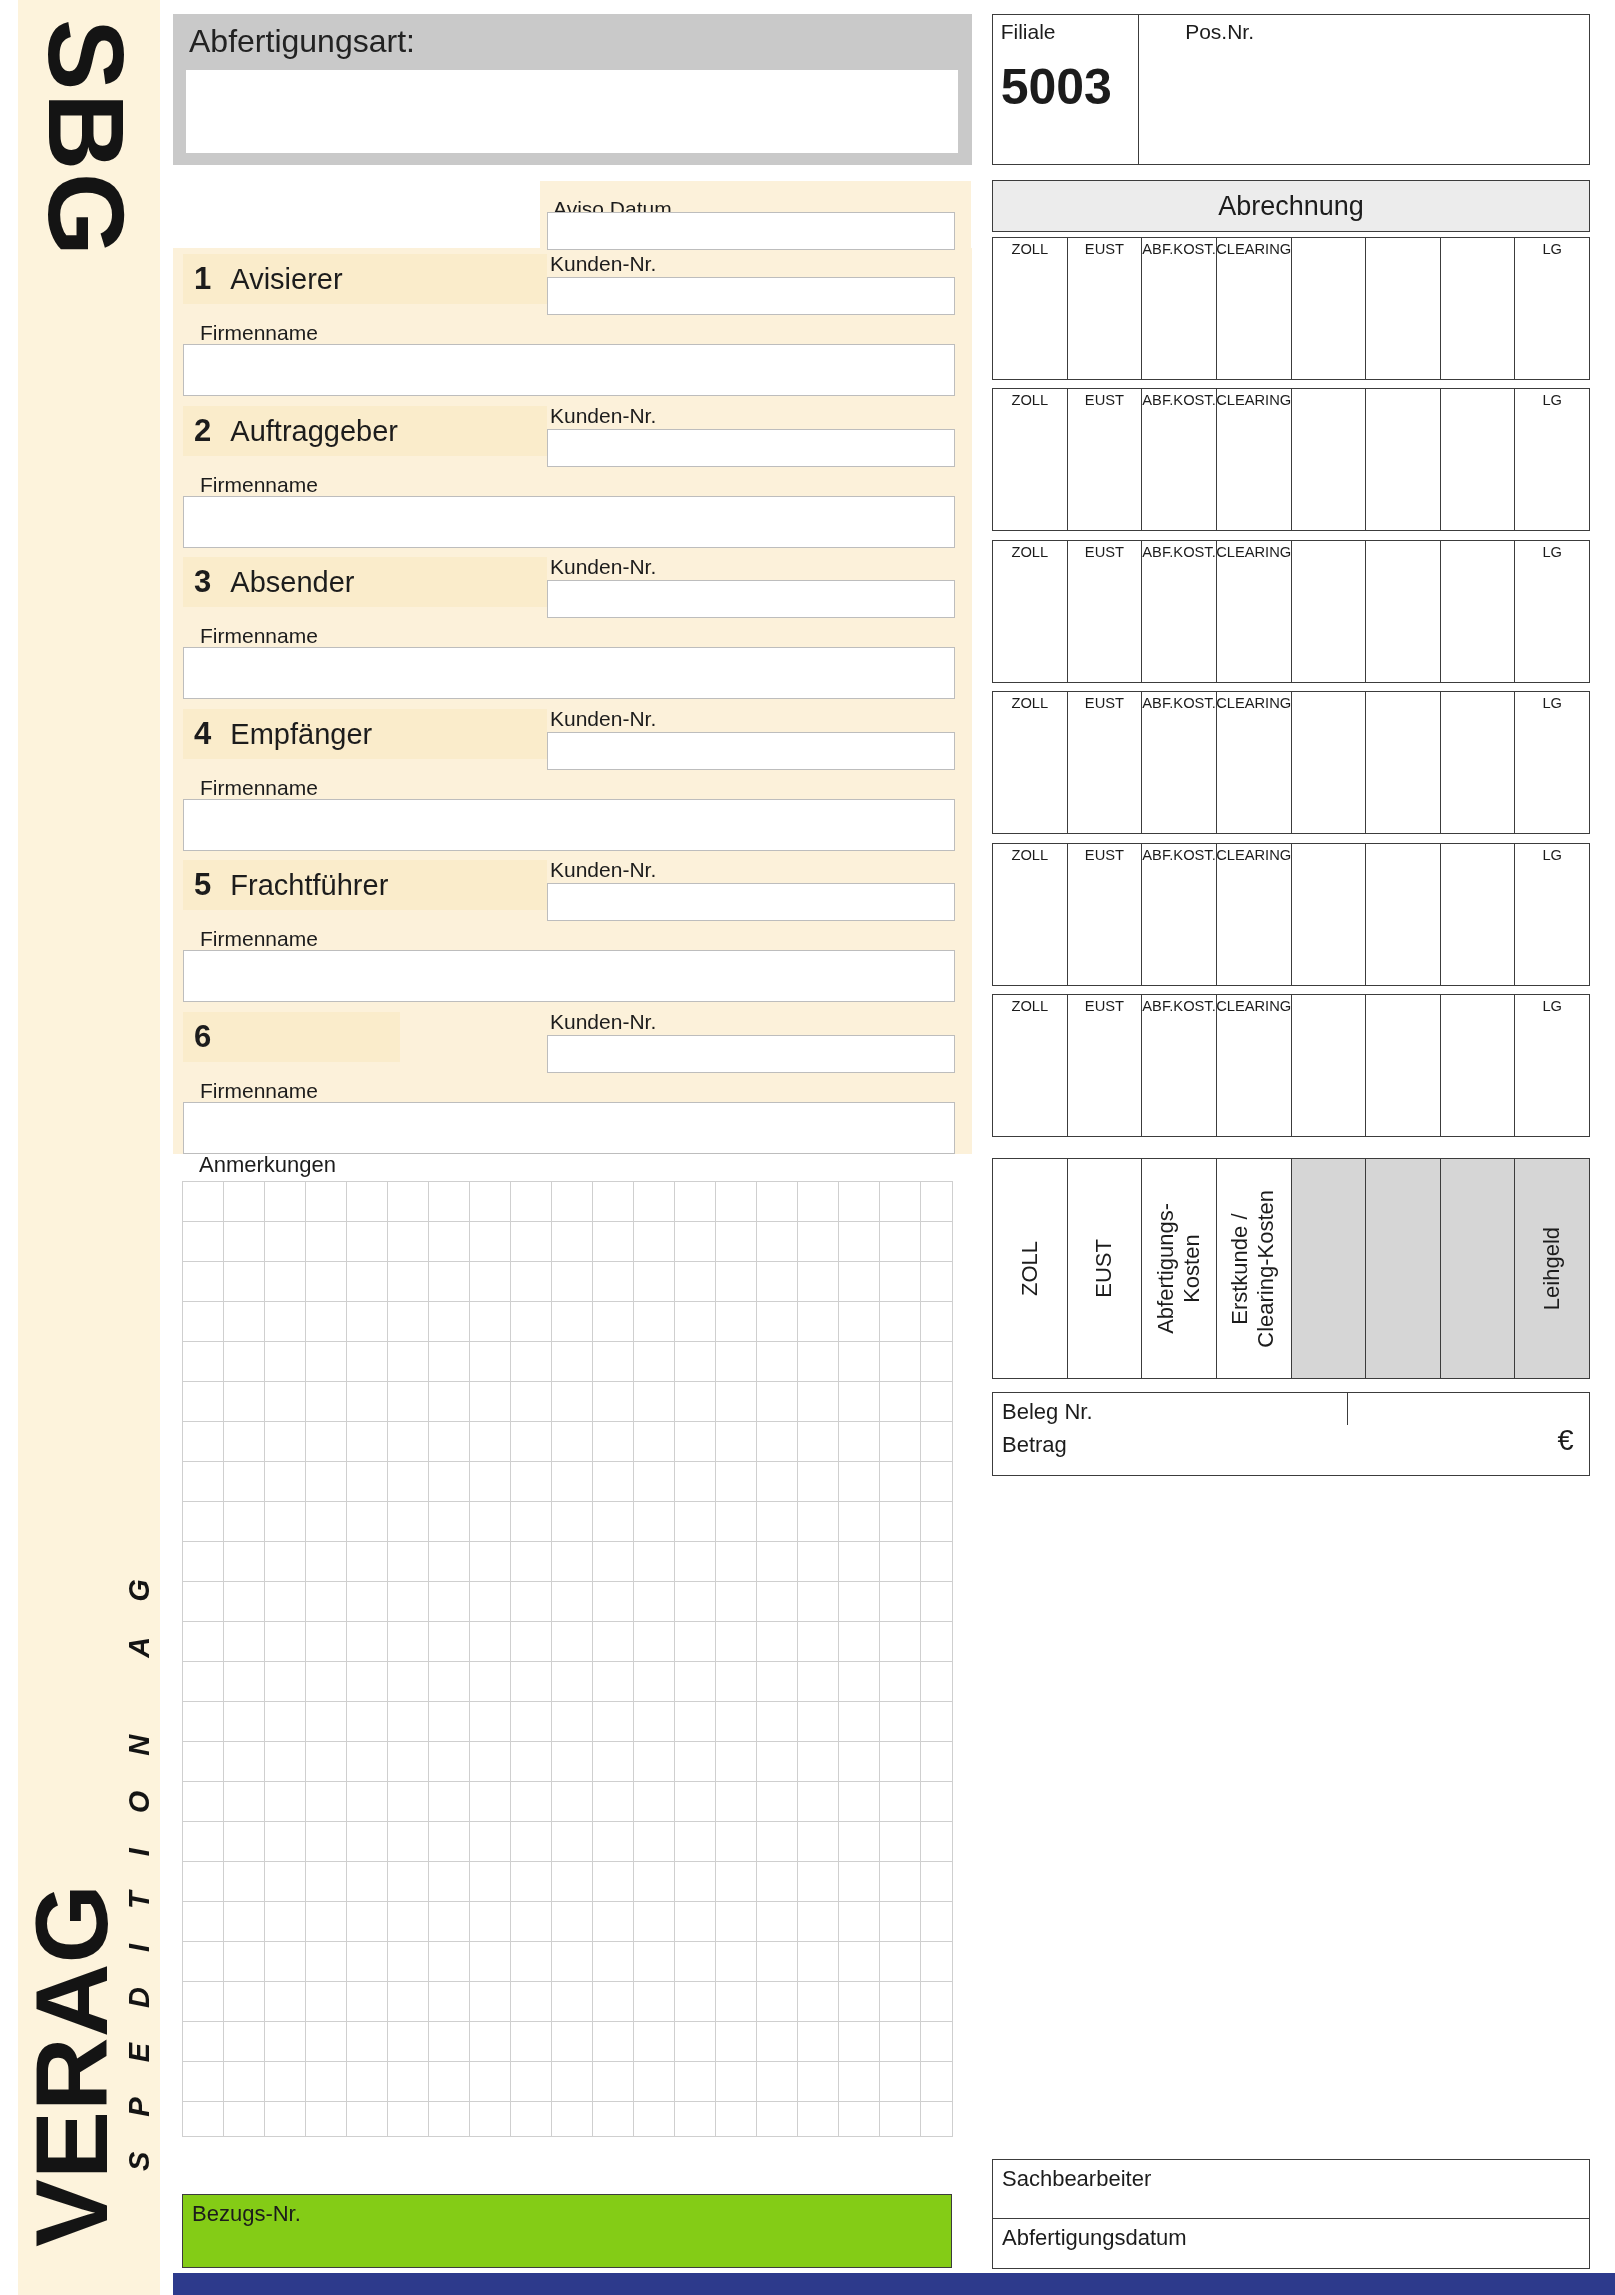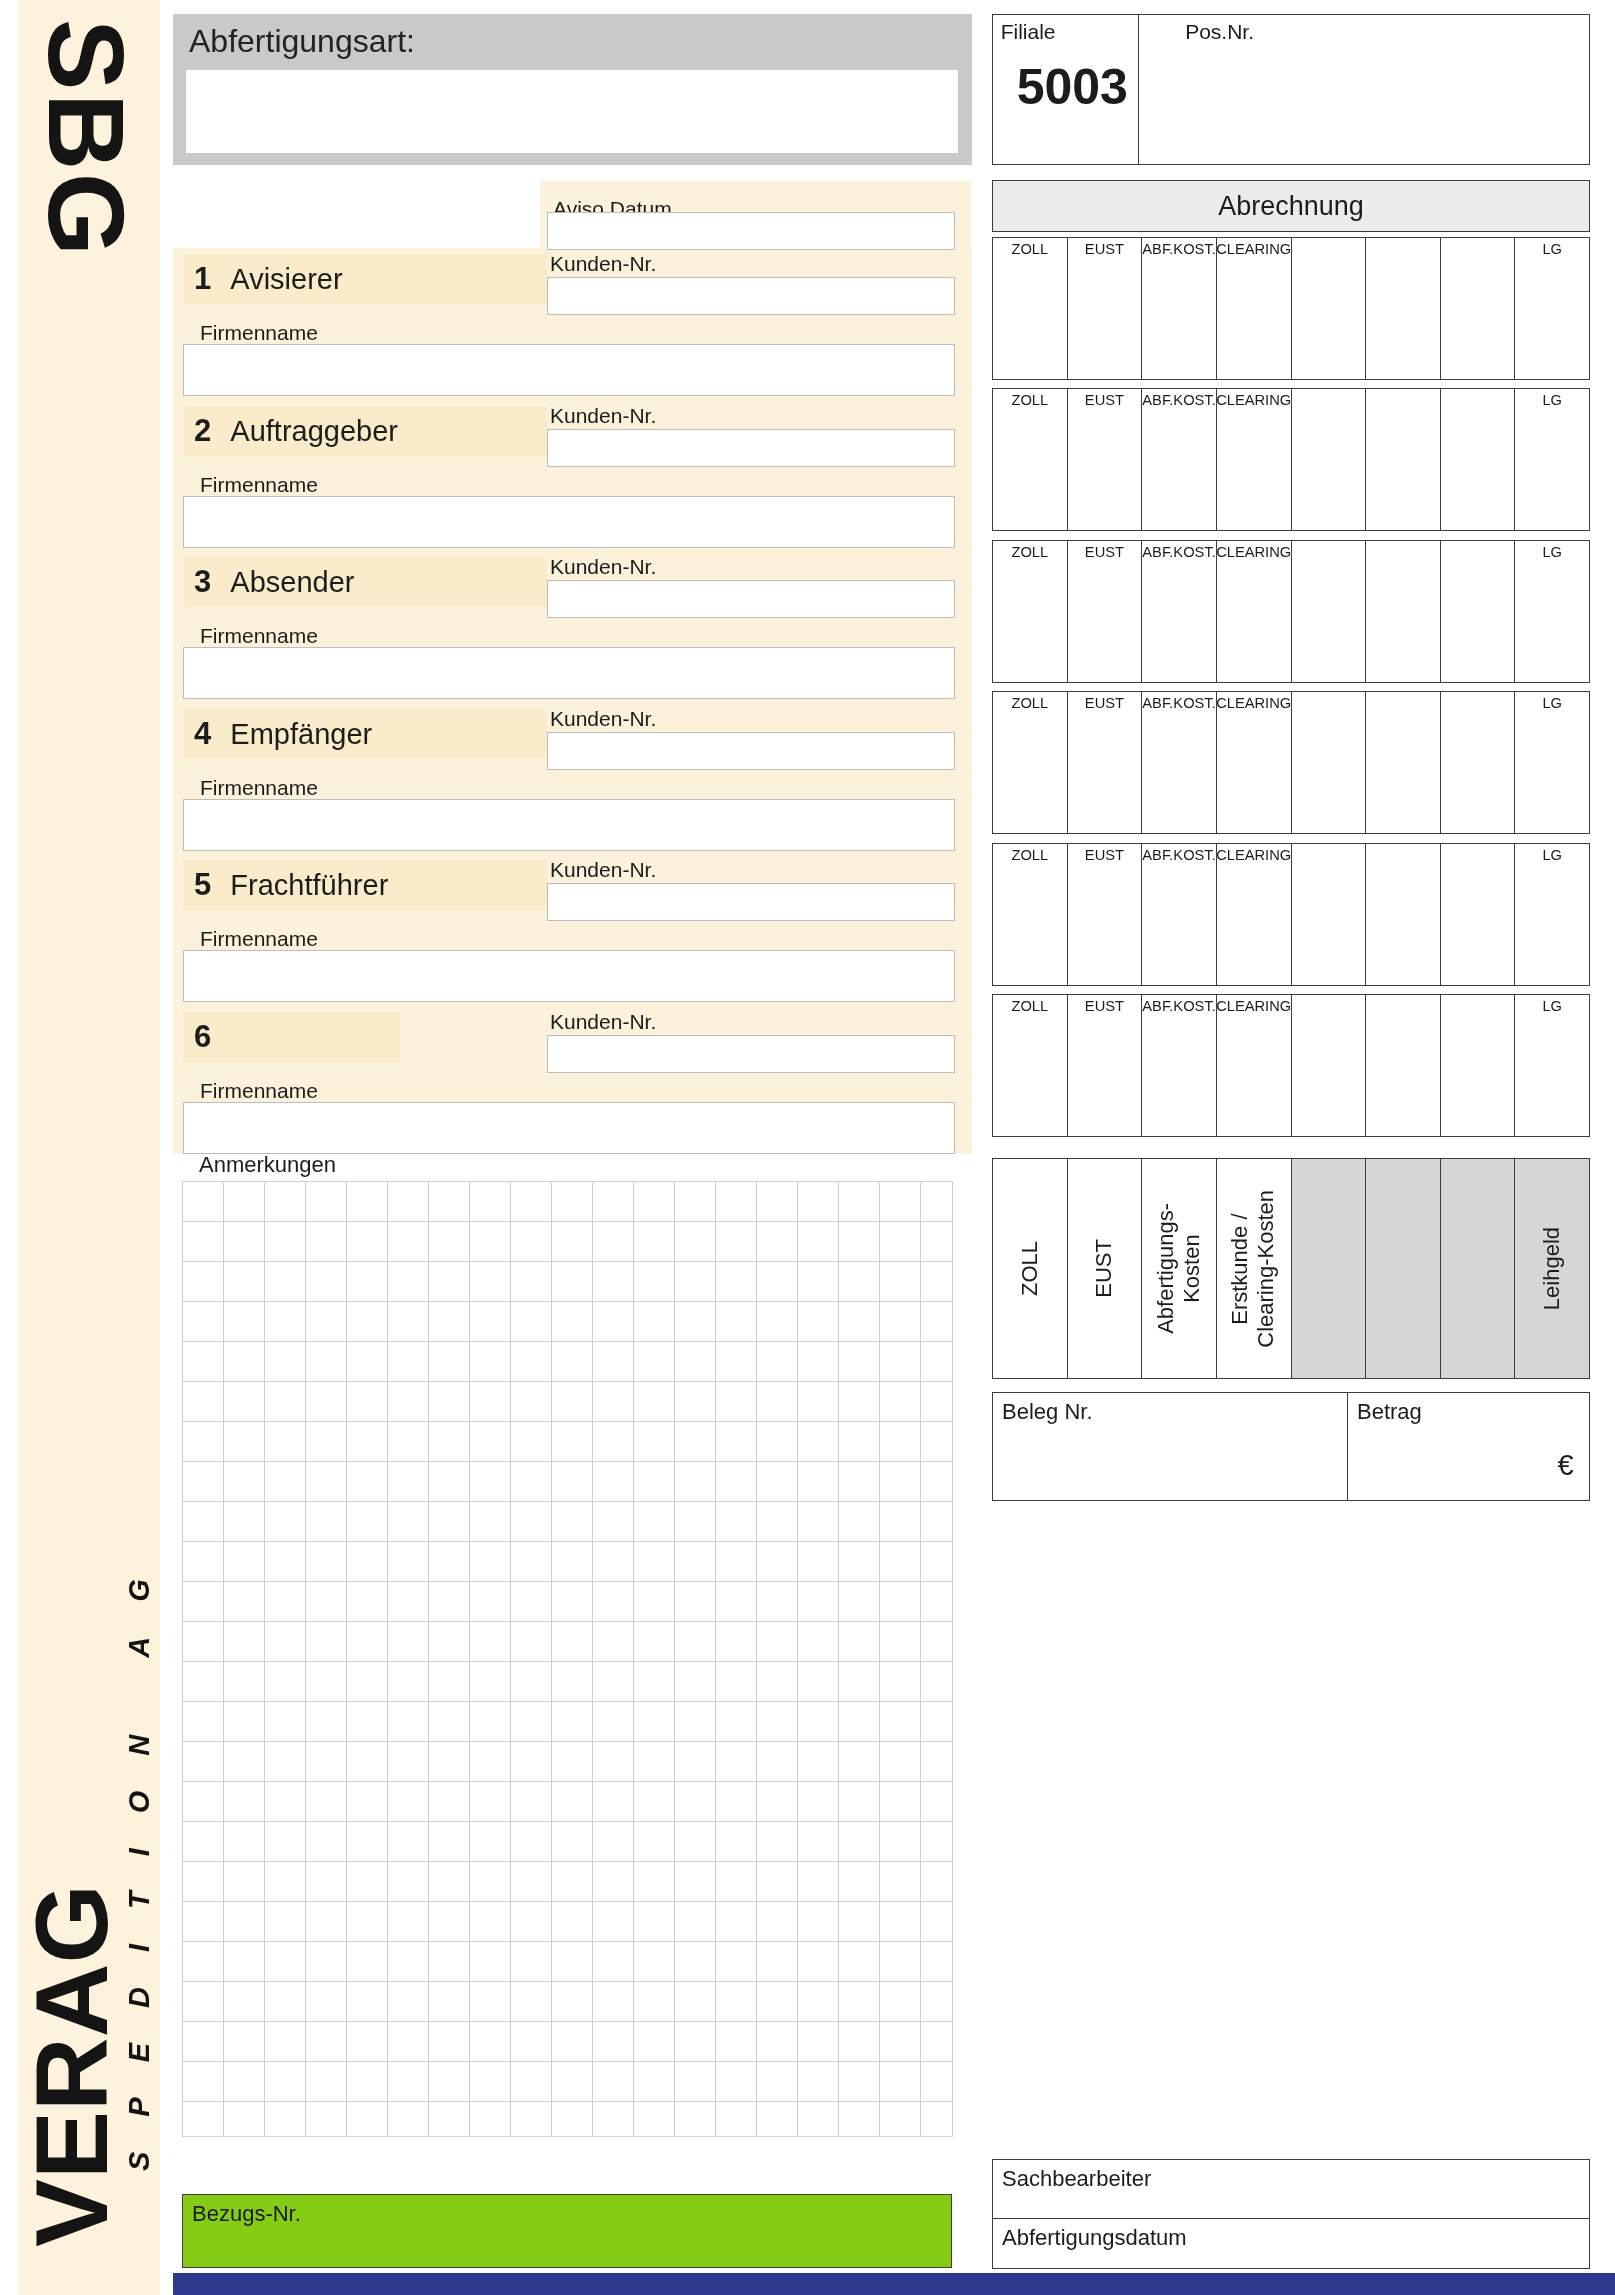--- a/index.html
+++ b/index.html
@@ -27,21 +27,21 @@
   }
 
   
   .abfart-box { position:absolute; left:173px; top:14px; width:799px; height:151px; background:#c9c9c9; }
   .abfart-label { position:absolute; left:16px; top:9px; font-size:32px; color:#222; }
   .abfart-input { position:absolute; left:12.8px; top:56px; width:772px; height:83px; background:#ffffff; }
 
   .filiale-box { position:absolute; left:992px; top:14px; width:598px; height:151px; border:1.9px solid #3c3c3c; display:flex; background:#fff; box-sizing:border-box;gap:36px; }
   .filiale-cell { width:146px; border-right:1.9px solid #3c3c3c; position:relative; box-sizing:border-box; }
   .filiale-label { position:absolute; left:7.7px; top:5.1px; font-size:21px; }
-  .filiale-number { position:absolute; left:7.7px; top:43px; font-size:50px; font-weight:bold;margin-left:16px; }
+  .filiale-number { position:absolute; left:7.7px; top:43px; font-size:50px; font-weight:bold; }
   .posnr-cell { flex:1; position:relative; }
   .posnr-label { position:absolute; left:10.2px; top:5.1px; font-size:21px; }
 
   
   .party-panel { position:absolute; left:173px; top:248px; width:799px; height:906px; background:#fcf1da; }
   .aviso-chip { position:absolute; left:540px; top:181px; width:431px; height:68px; background:#fcf1da; }
   .aviso-label { position:absolute; left:553px; top:197px; font-size:21px;text-align:right; }
   .aviso-input { position:absolute; left:547px; top:212px; width:406px; height:36px; background:#fff; border:1.3px solid #bdbdbd; }
 
   .party-row { position:absolute; left:173px; width:799px; height:146px; }
@@ -60,21 +60,21 @@
   .abr-cell { flex:1; border-right:1.3px solid #3c3c3c; display:flex; justify-content:center; align-items:flex-start; overflow:hidden; }
   .abr-cell:last-child { border-right:none; }
   .abr-h { font-size:14.7px; padding-top:3.2px; white-space:nowrap; }
 
   .abr-footer { position:absolute; left:992px; top:1158px; width:598px; height:221px; border:1.3px solid #3c3c3c; box-sizing:border-box; display:flex; background:#fff; }
   .abr-fcell { flex:1; border-right:1.3px solid #3c3c3c; display:flex; justify-content:center; align-items:center; }
   .abr-fcell:last-child { border-right:none; }
   .abr-fcell.gray { background:#d6d6d6; }
   .vtext { writing-mode:vertical-rl; transform:rotate(180deg); font-size:22px; line-height:1.2; white-space:pre-line; text-align:center; }
 
-  .beleg-box { position:absolute; left:992px; top:1392px; width:598px; height:109px; border:1.3px solid #3c3c3c; box-sizing:border-box; display:flex; background:#fff; }
+  .beleg-box { position:absolute; left:992px; top:1392px; width:598px; height:84px; border:1.3px solid #3c3c3c; box-sizing:border-box; display:flex; background:#fff;flex-direction:column; }
   .beleg-cell { width:355px; border-right:1.3px solid #3c3c3c; box-sizing:border-box; }
   .betrag-cell { flex:1; position:relative; }
   .euro { position:absolute; right:15.3px; bottom:18px; font-size:29px; }
 
   .box-label { display:block; padding:6.4px 0 0 9px; font-size:22px; }
 
   
   .anm-label { position:absolute; left:199px; top:1152px; font-size:22px; }
   .notes-grid {
     position:absolute; left:182px; top:1181px; width:771px; height:956px;

